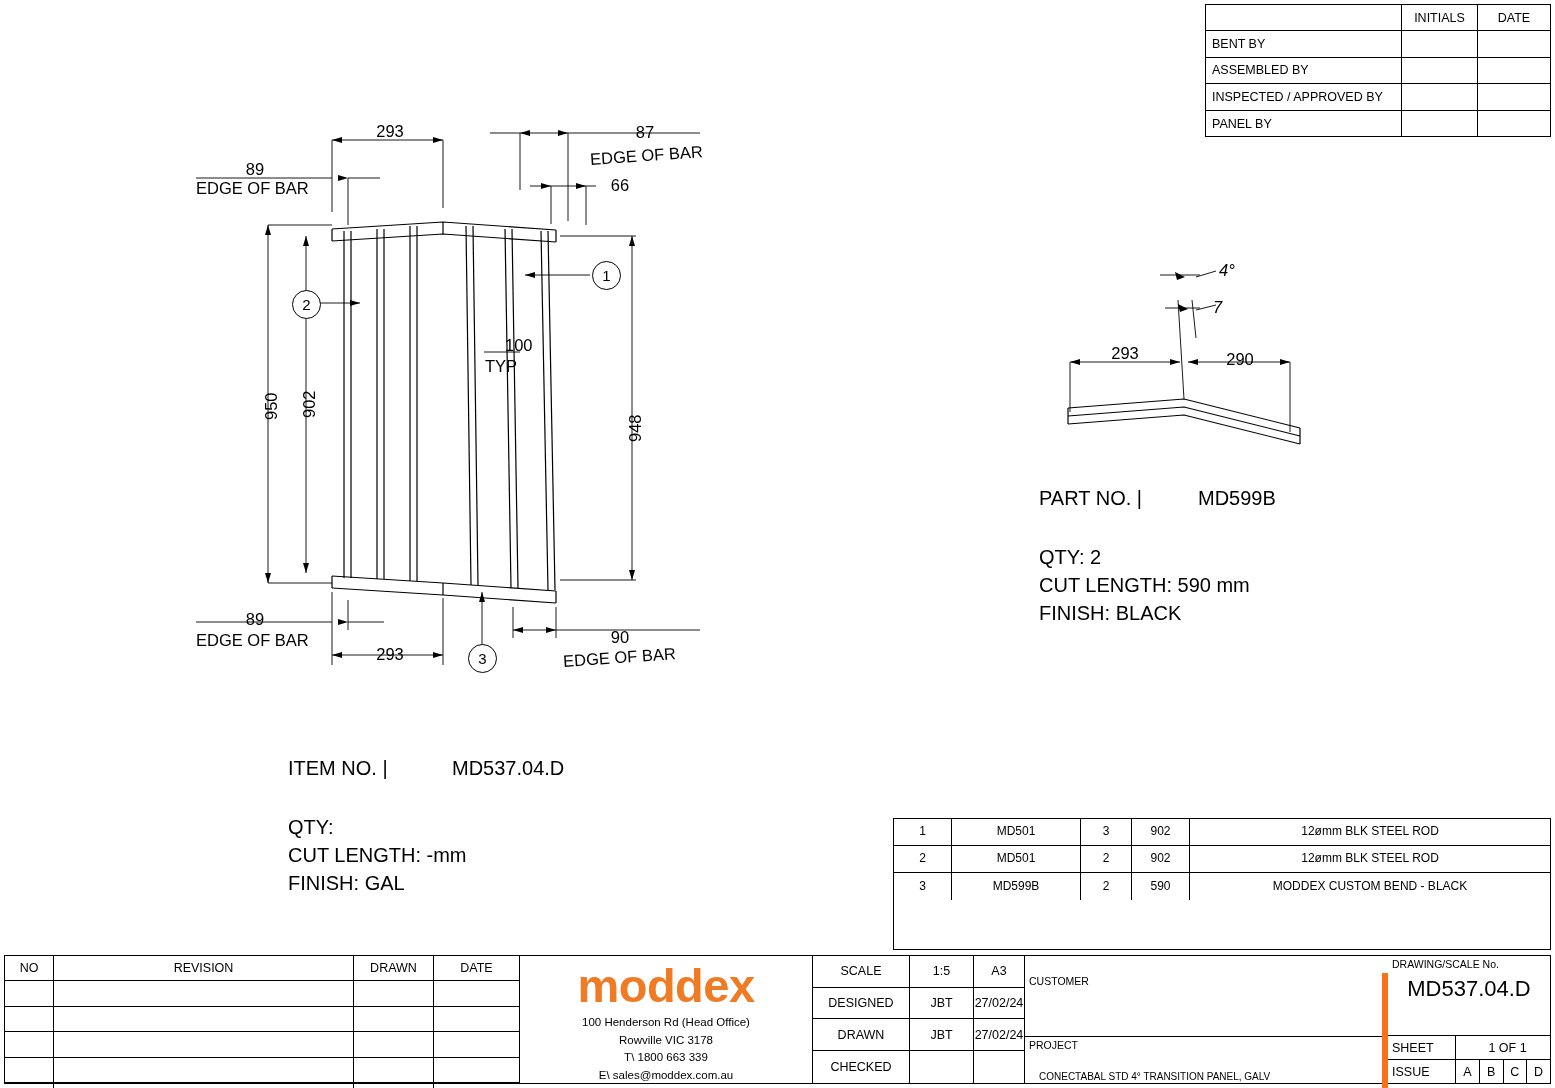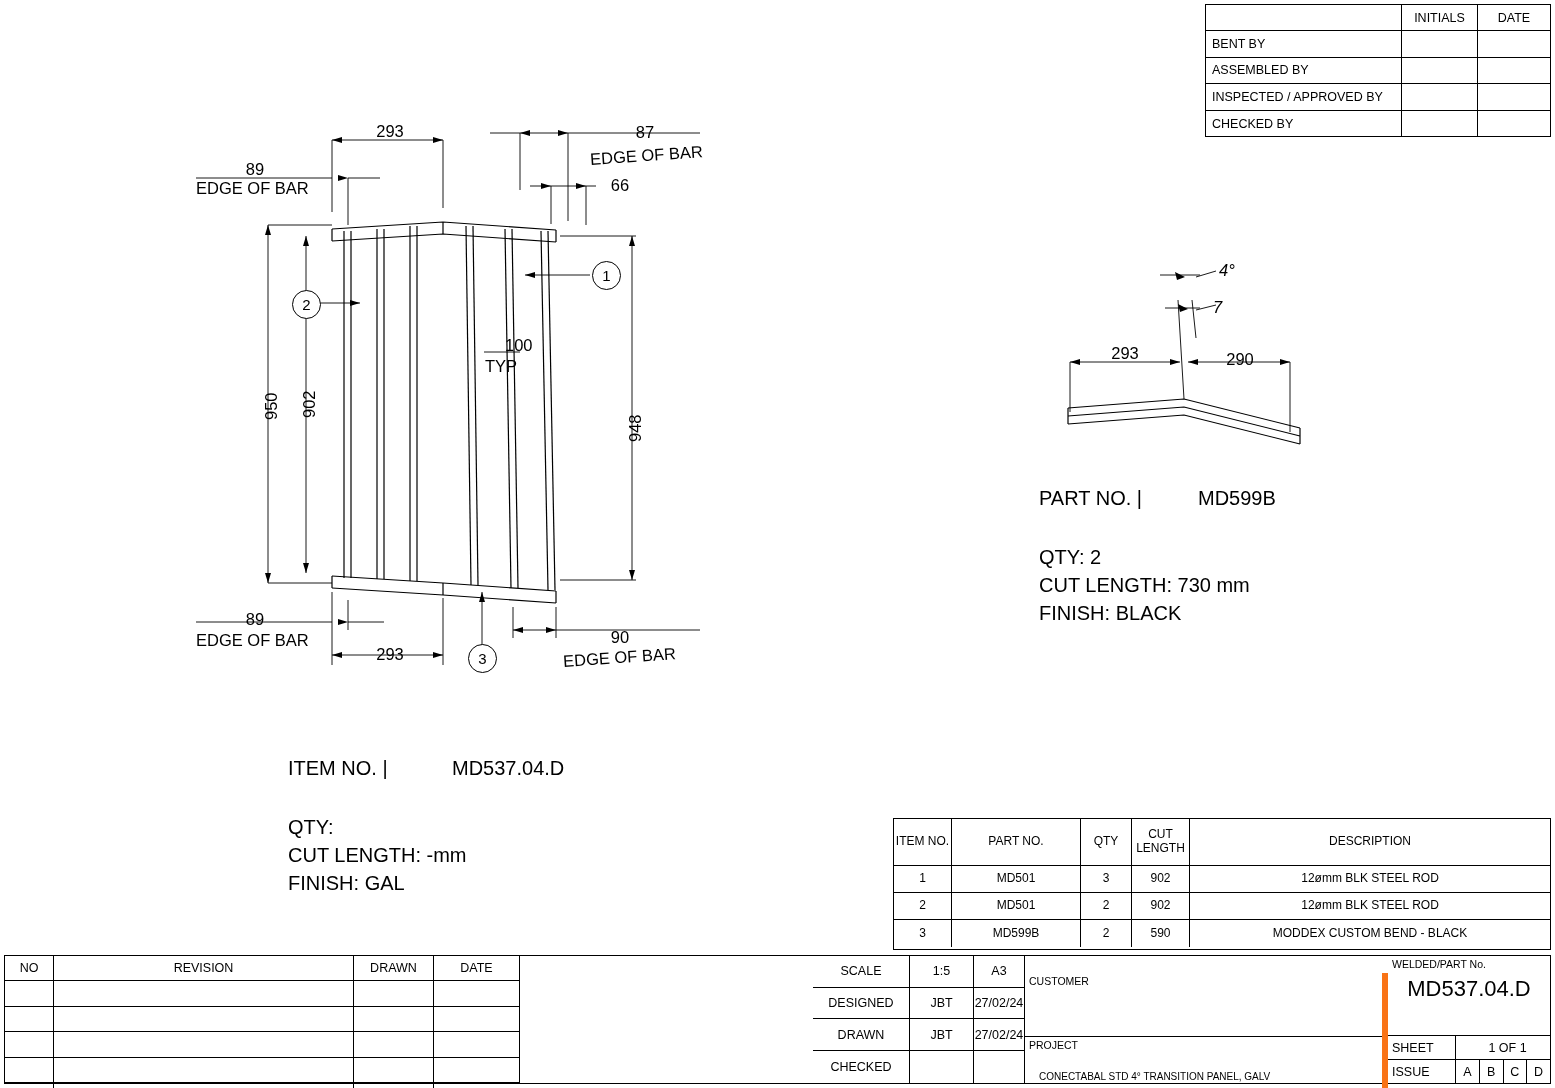--- a/index.html
+++ b/index.html
@@ -186,21 +186,21 @@
       <div class="c1">ASSEMBLED BY</div>
       <div class="c2"></div>
       <div class="c3"></div>
     </div>
     <div class="row">
       <div class="c1">INSPECTED / APPROVED BY</div>
       <div class="c2"></div>
       <div class="c3"></div>
     </div>
     <div class="row">
-      <div class="c1">CHECKED BY</div>
+      <div class="c1">PANEL BY</div>
       <div class="c2"></div>
       <div class="c3"></div>
     </div>
   </div>
 
   <svg width="1555" height="1088">
     <g stroke="#000" fill="none" stroke-width="1.2">
 
       <path d="M332,229 L443,222 L556,230"></path>
       <path d="M332,241 L443,234 L556,242"></path>
@@ -358,37 +358,30 @@
   <div class="bubble" style="left:468px; top:644px;">3</div>
 
   <div class="txt dim" style="left:1219px; top:261px; font-style:italic;">4°</div>
   <div class="txt dim" style="left:1213px; top:298px; font-style:italic;">7</div>
   <div class="txt dim c" style="left:1095px; top:344px; width:60px;">293</div>
   <div class="txt dim c" style="left:1210px; top:350px; width:60px;">290</div>
 
   <div class="txt big" style="left:1039px; top:487px;">PART NO.   |</div>
   <div class="txt big" style="left:1198px; top:487px;">MD599B</div>
   <div class="txt big" style="left:1039px; top:546px;">QTY: 2</div>
-  <div class="txt big" style="left:1039px; top:574px;">CUT LENGTH: 730 mm</div>
+  <div class="txt big" style="left:1039px; top:574px;">CUT LENGTH: 590 mm</div>
   <div class="txt big" style="left:1039px; top:602px;">FINISH: BLACK</div>
 
   <div class="txt big" style="left:288px; top:757px;">ITEM NO.   |</div>
   <div class="txt big" style="left:452px; top:757px;">MD537.04.D</div>
   <div class="txt big" style="left:288px; top:816px;">QTY:</div>
   <div class="txt big" style="left:288px; top:844px;">CUT LENGTH: -mm</div>
   <div class="txt big" style="left:288px; top:872px;">FINISH: GAL</div>
 
   <div id="bom">
-    <div class="hrow">
-      <div class="cell w-item">ITEM NO.</div>
-      <div class="cell w-part">PART NO.</div>
-      <div class="cell w-qty">QTY</div>
-      <div class="cell w-cut">CUT LENGTH</div>
-      <div class="cell w-desc">DESCRIPTION</div>
-    </div>
     <div class="brow">
       <div class="cell w-item">1</div>
       <div class="cell w-part">MD501</div>
       <div class="cell w-qty">3</div>
       <div class="cell w-cut">902</div>
       <div class="cell w-desc">12ømm BLK STEEL ROD</div>
     </div>
     <div class="brow">
       <div class="cell w-item">2</div>
       <div class="cell w-part">MD501</div>
@@ -439,20 +432,27 @@
         <div class="rc rw-date"></div>
       </div>
       <div class="rrow">
         <div class="rc rw-no">0</div>
         <div class="rc rw-rev">PRODUCTION DRAWING</div>
         <div class="rc rw-drawn">JBT</div>
         <div class="rc rw-date">27/02/24</div>
       </div>
     </div>
 
+    <div id="logoblock">
+      <div id="logo">moddex</div>
+      <div class="addr">100 Henderson Rd (Head Office)</div>
+      <div class="addr">Rowville VIC 3178</div>
+      <div class="addr">T\ 1800 663 339</div>
+      <div class="addr">E\ sales@moddex.com.au</div>
+    </div>
 
     <div id="scaleblock">
       <div class="srow">
         <div class="sc sw-lbl">SCALE</div>
         <div class="sc sw-v1">1:5</div>
         <div class="sc sw-v2">A3</div>
       </div>
       <div class="srow">
         <div class="sc sw-lbl">DESIGNED</div>
         <div class="sc sw-v1">JBT</div>
@@ -475,21 +475,21 @@
         <div class="plbl">CUSTOMER</div>
         <div class="pval"></div>
       </div>
       <div class="prow">
         <div class="plbl">PROJECT</div>
         <div class="pval">CONECTABAL STD 4° TRANSITION PANEL, GALV</div>
       </div>
     </div>
 
     <div id="dwgblock">
-      <div class="dlbl">WELDED/PART No.</div>
+      <div class="dlbl">DRAWING/SCALE No.</div>
       <div class="dno">MD537.04.D</div>
       <div class="dsep"></div>
       <div class="srow2">
         <div class="a">SHEET</div>
         <div class="b">1 OF 1</div>
       </div>
       <div class="srow3">
         <div class="a">ISSUE</div>
         <div class="q">A</div>
         <div class="q">B</div>

